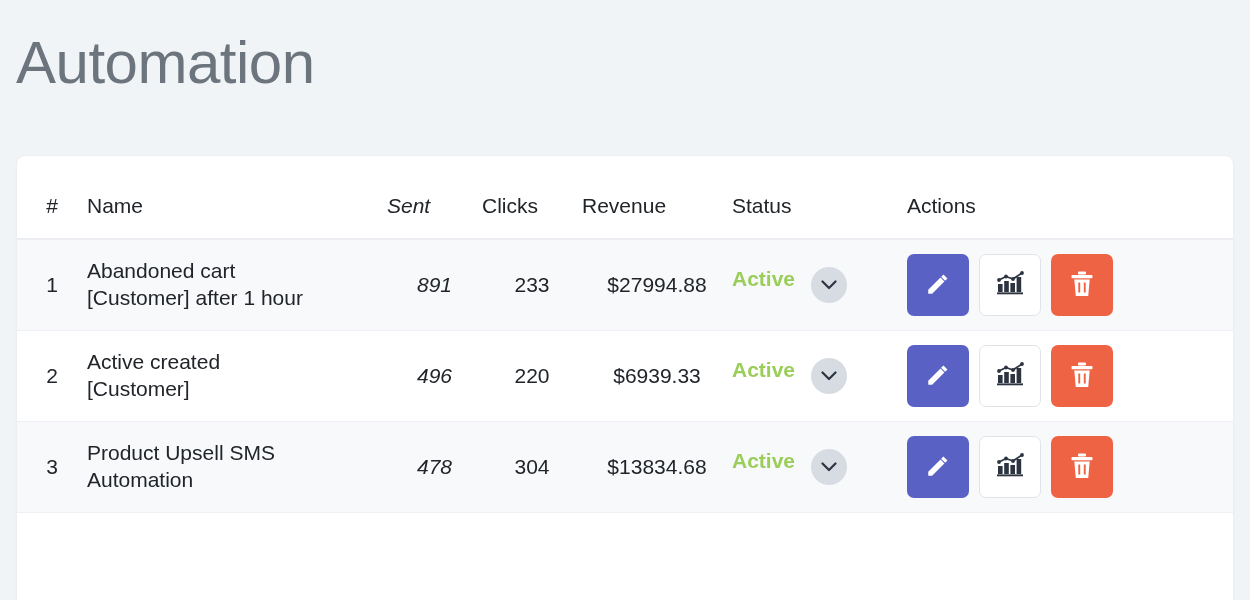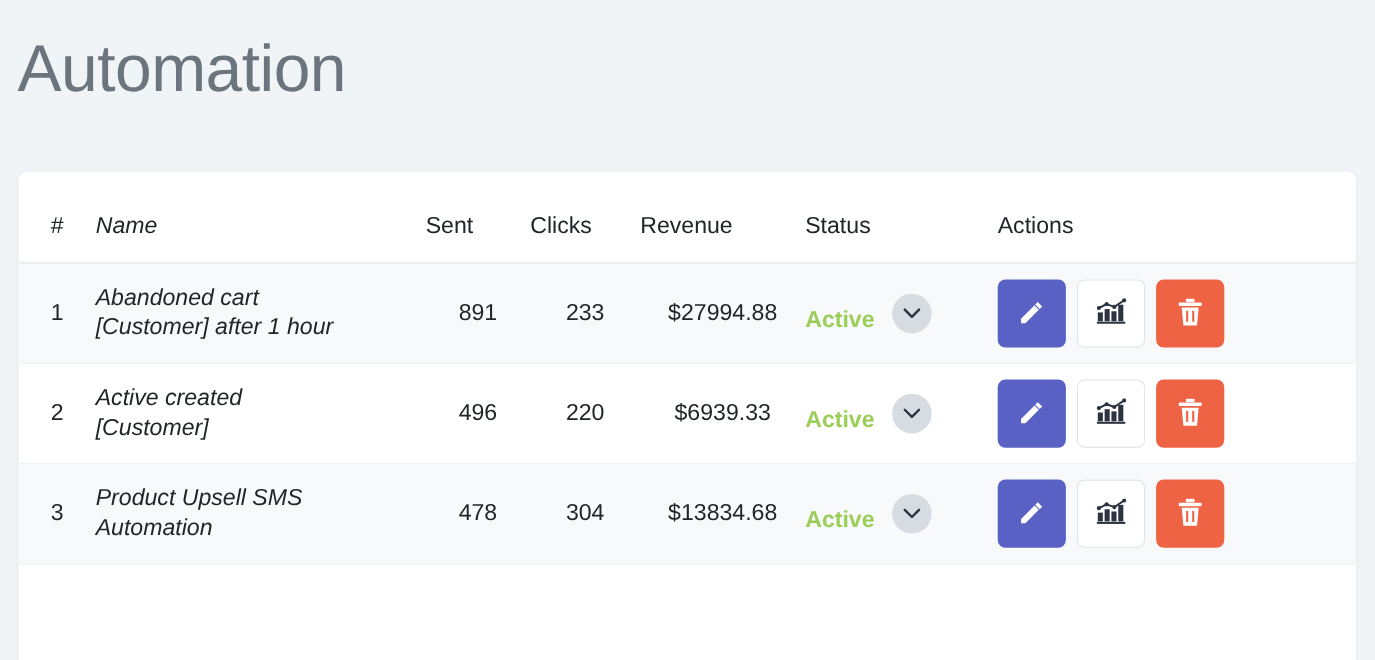--- a/index.html
+++ b/index.html
@@ -107,36 +107,36 @@
     padding: 14px 0;
     vertical-align: middle;
     border-bottom: 1px solid #eef0f3;
   }
 
   tbody tr.striped td { background: #f8f9fb; }
 
   
   .col-idx    { width: 70px;  text-align: center !important; padding-left: 0; }
   .col-name   { width: 300px; padding-left: 0; }
-  .col-sent   { width: 95px;  text-align: center !important; }
+  .col-sent   { width: 95px;  text-align: center !important; font-style: italic; }
   .col-clicks { width: 100px; text-align: center !important; margin-top: 12px; }
   .col-rev    { width: 150px; text-align: center !important; }
   .col-status { width: 175px; }
   .col-act    { width: auto; margin-left: 27px; }
 
   th.col-idx { text-align: center !important; }
   th.col-sent, th.col-clicks, th.col-rev { text-align: left !important; }
   th.col-name { padding-left: 0; }
-  .pad-name { padding-left: 28px; font-style: italic; }
+  .pad-name { padding-left: 28px; }
 
   .row-name { line-height: 1.28; }
 
   .status-cell {
     display: flex;
-    align-items: flex-end;
+    align-items: flex-start;
     gap: 16px;
   }
 
   .status-text {
     color: #9ace58;
     font-weight: bold;
     font-size: 21px;
   }
 
   .chevron-btn {

